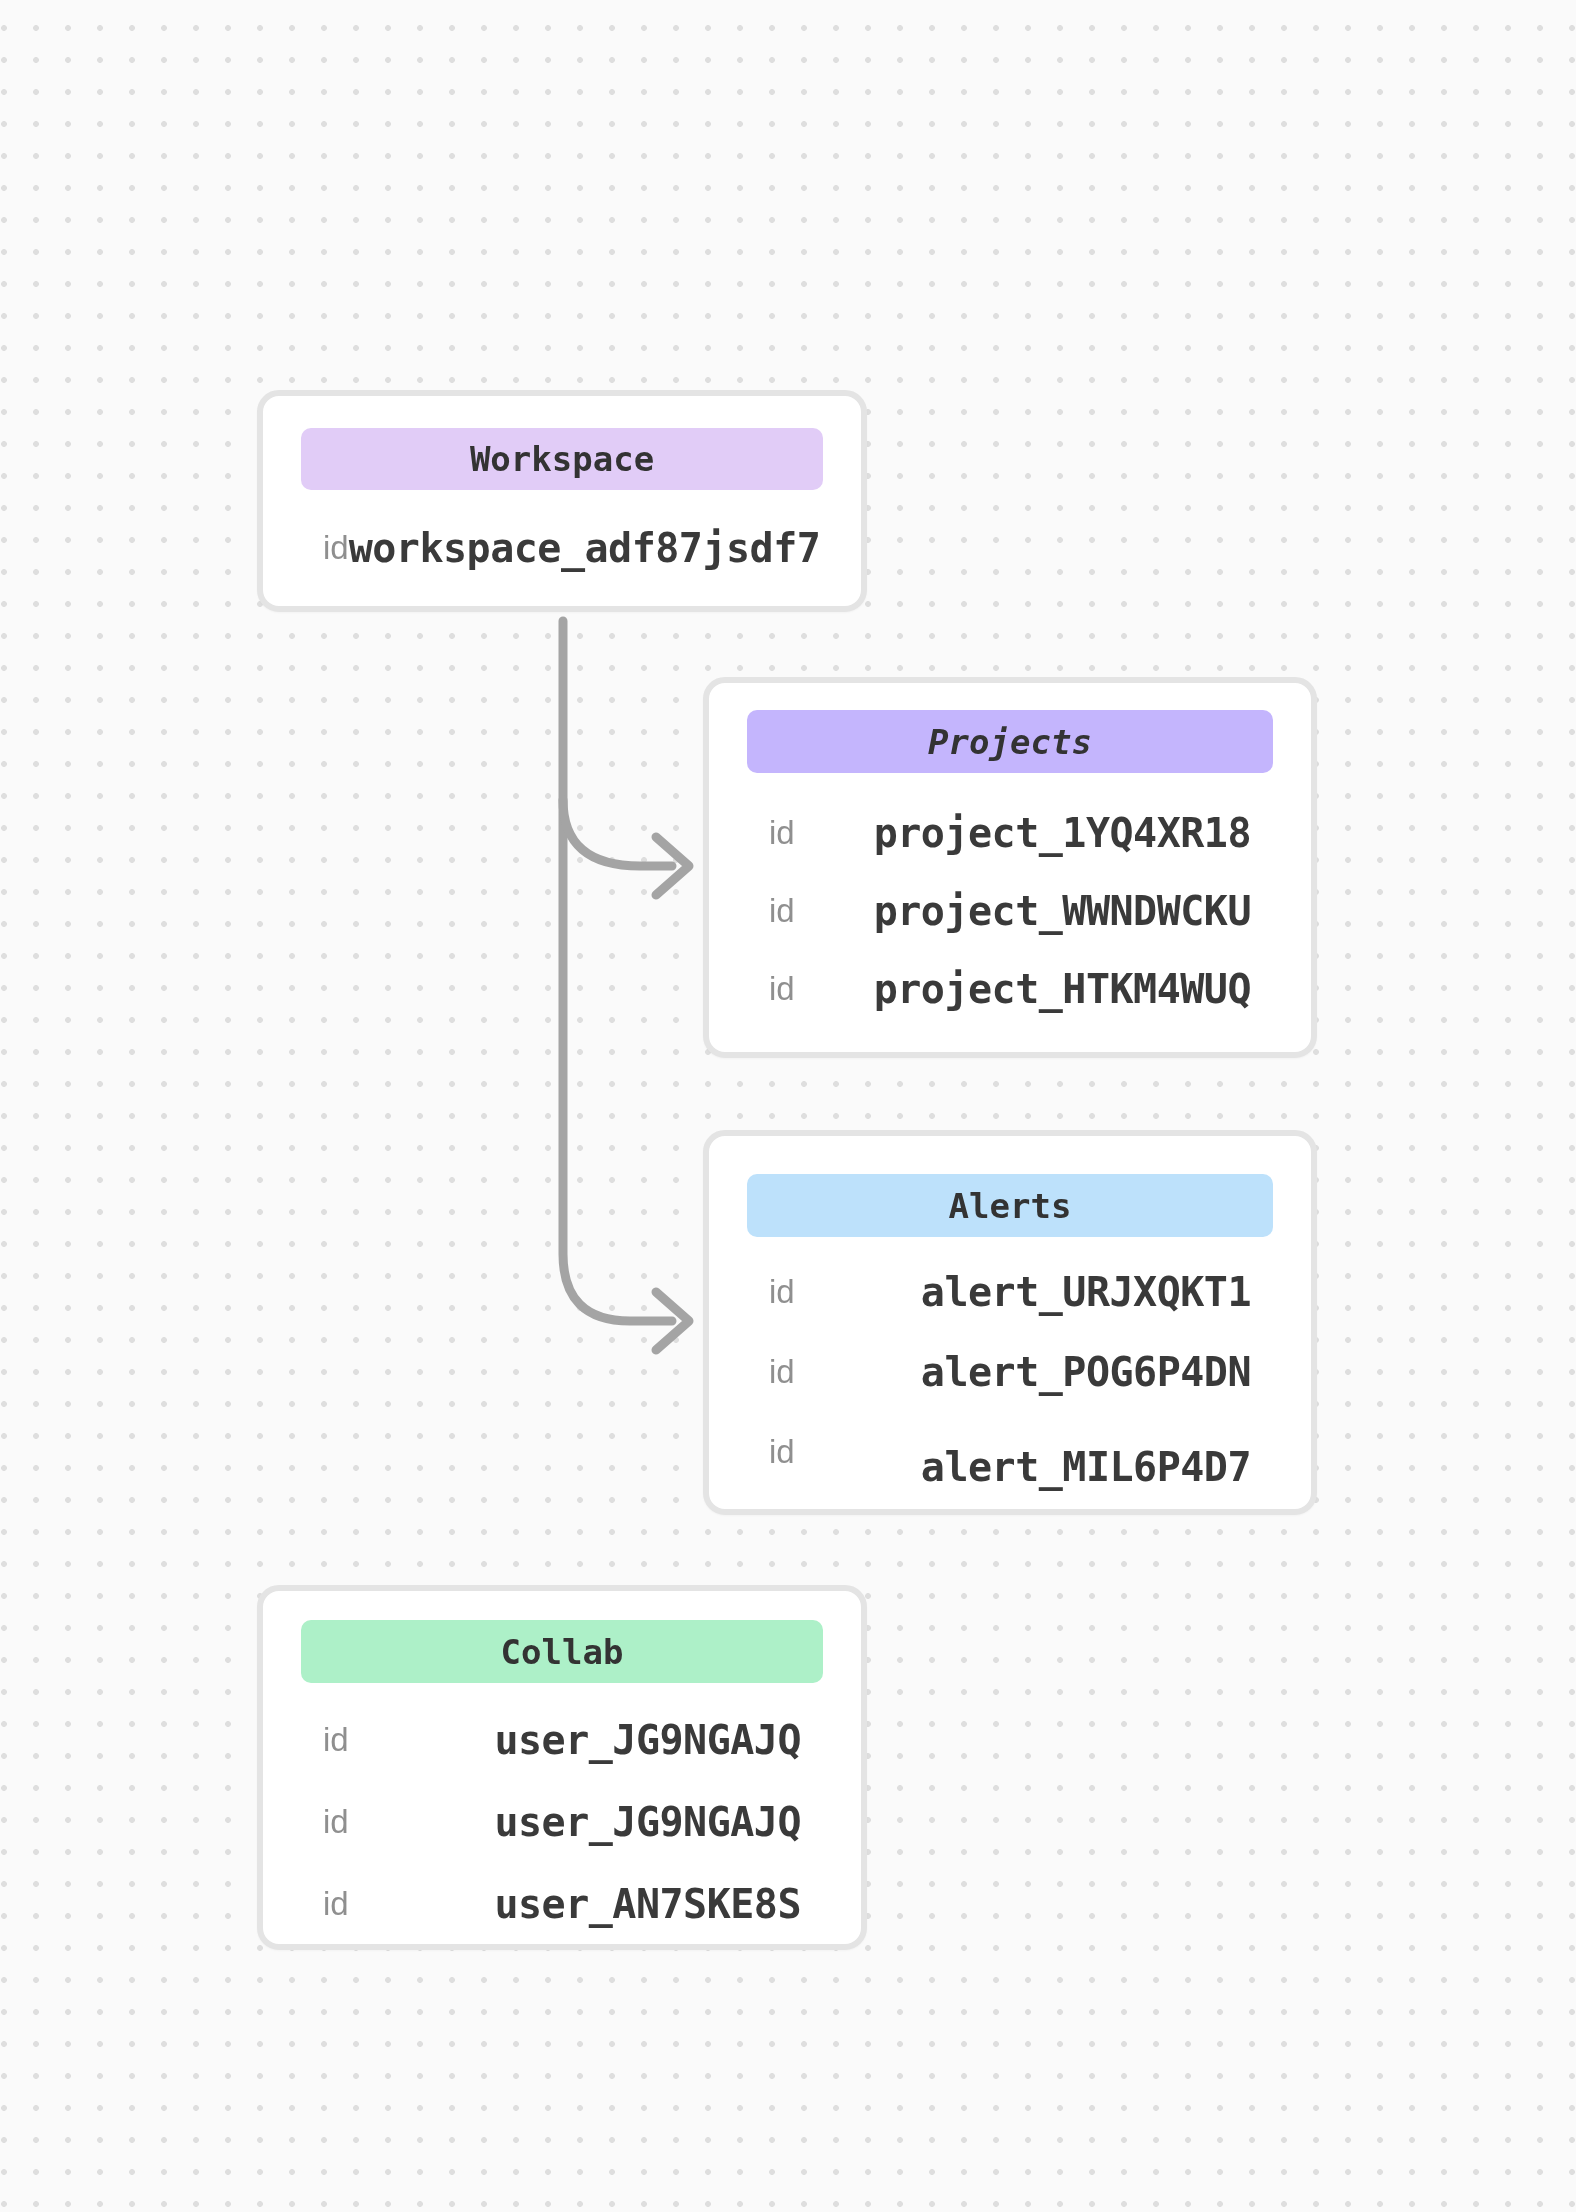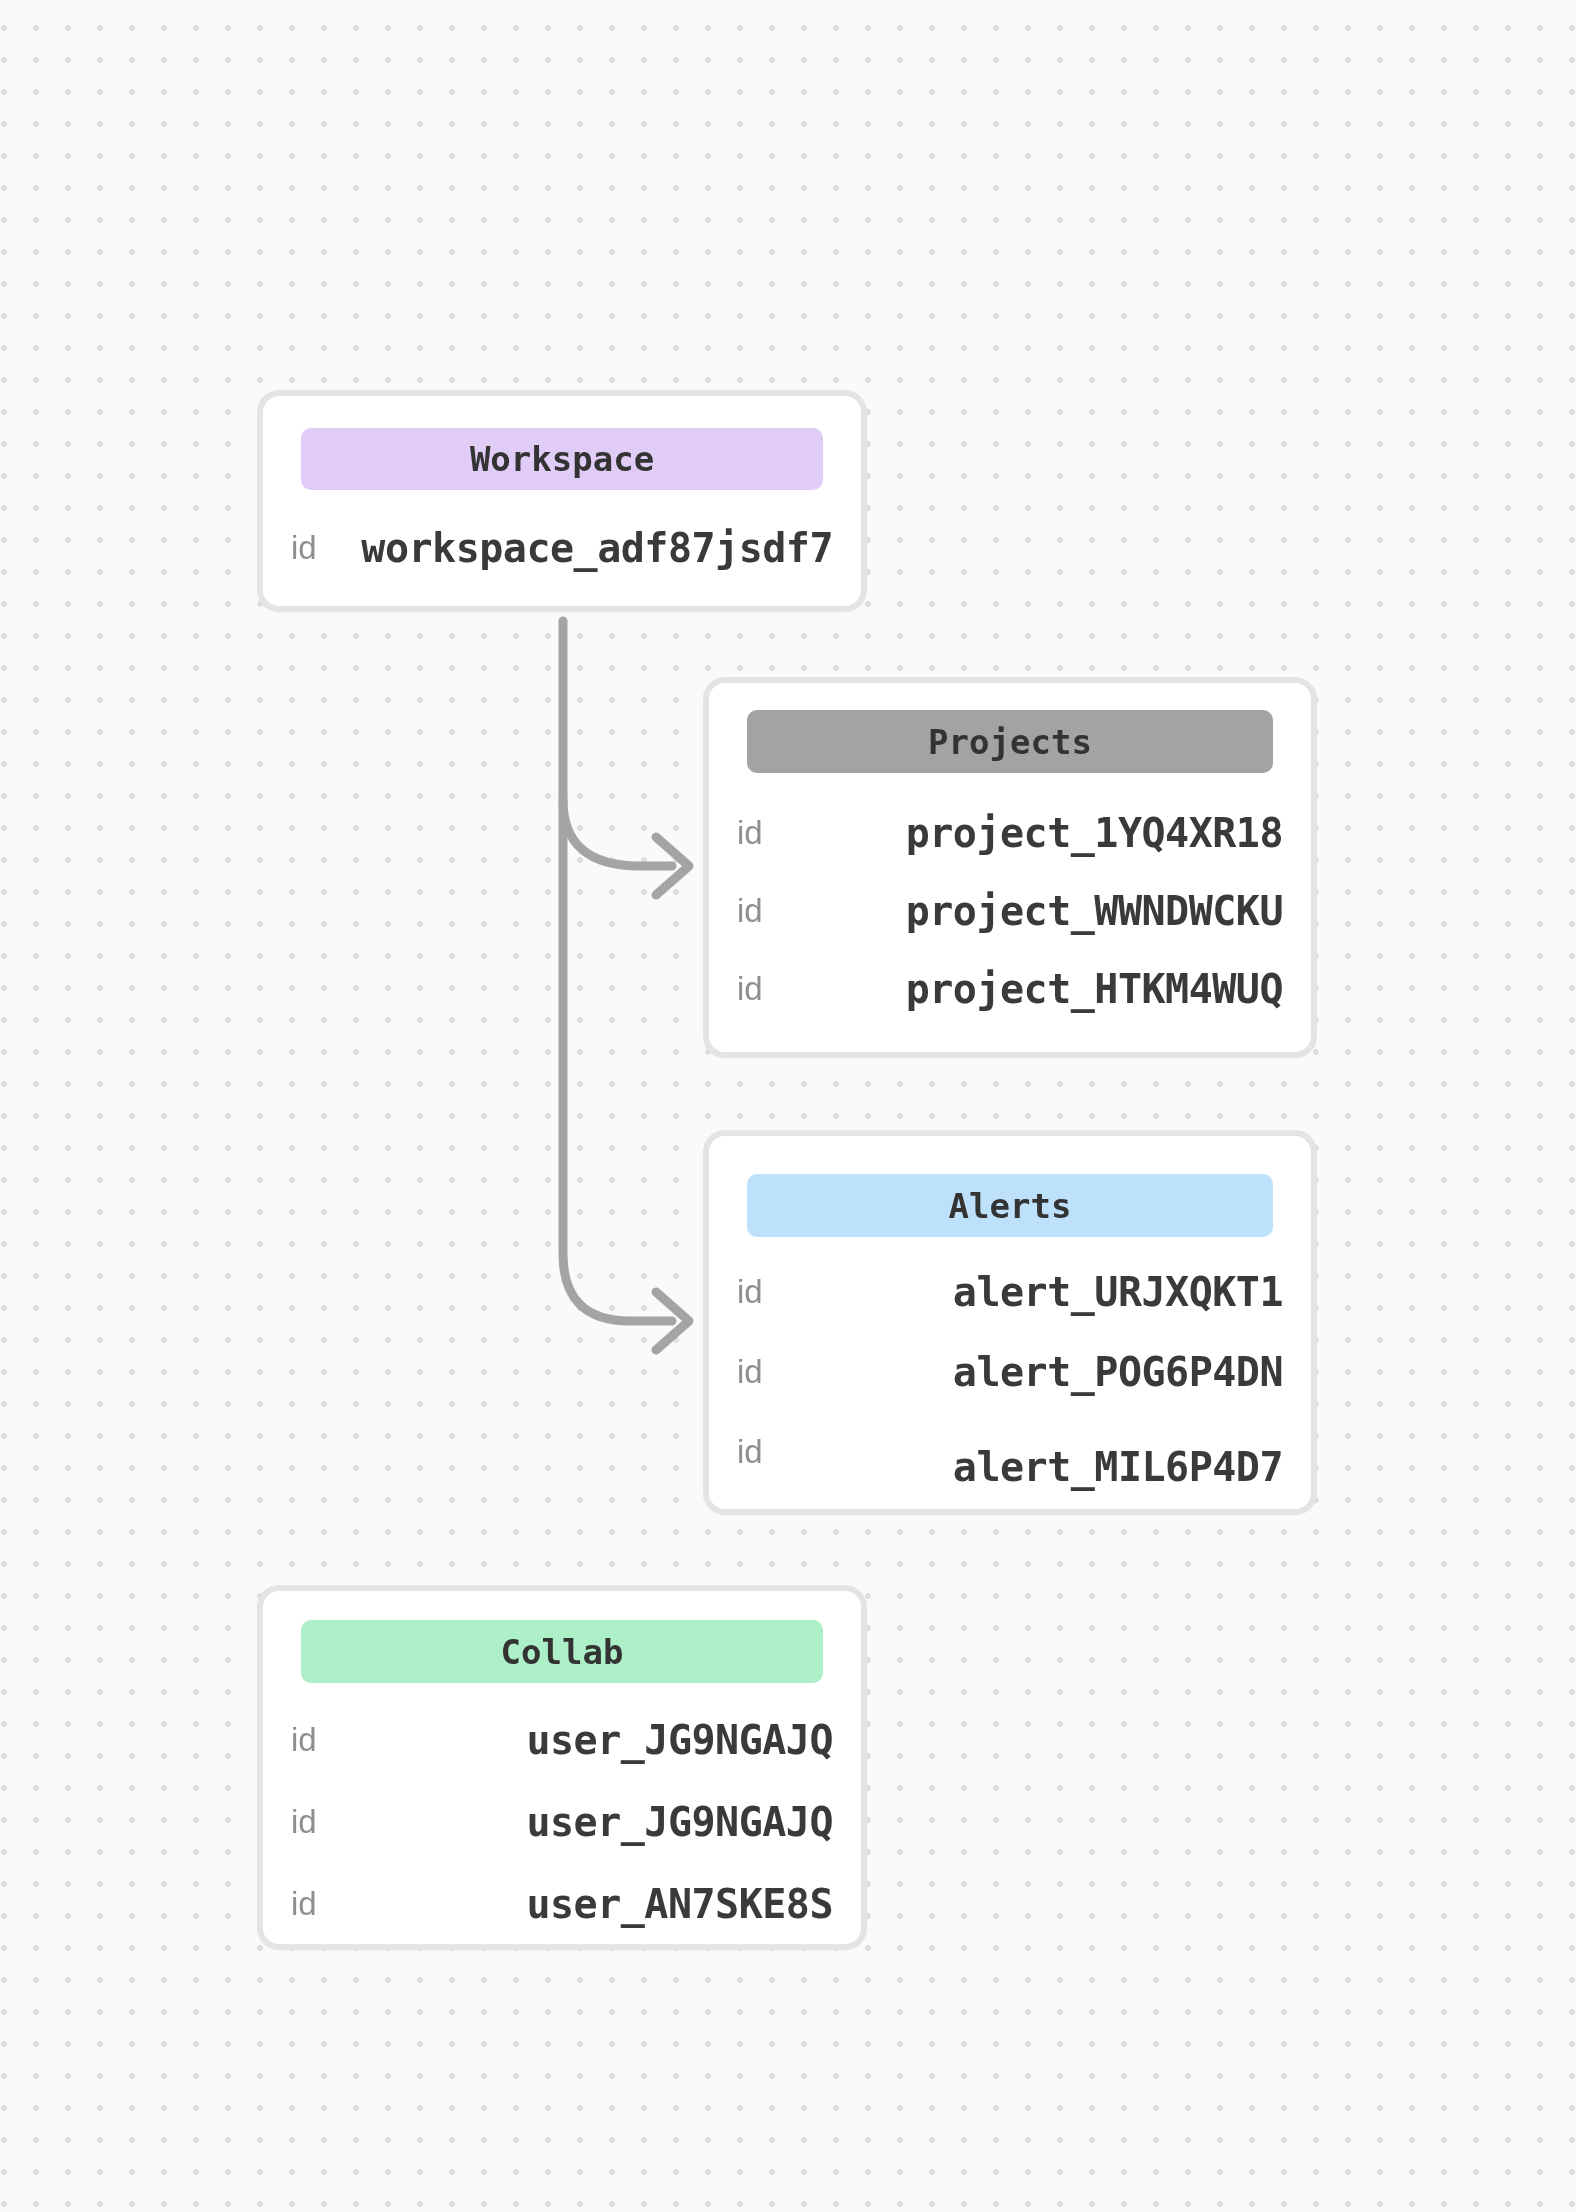--- a/index.html
+++ b/index.html
@@ -31,21 +31,21 @@
   .card-header{
     margin:0 38px;
     border-radius:10px;
     display:flex;align-items:center;justify-content:center;
     font-family:"DejaVu Sans Mono", monospace;
     font-weight:700;font-size:34px;color:#333333;text-align:center;
   }
   .rows{display:flex;flex-direction:column;}
   .row{
     display:flex;justify-content:space-between;align-items:center;
-    padding:0 28px;height:50px;
+    padding:0 60px;height:50px;
   }
   .row-label{
     font-family:"Liberation Sans","DejaVu Sans",sans-serif;
     font-size:33px;color:#8f8f8f;
   }
   .row-value{
     font-family:"DejaVu Sans Mono", monospace;
     font-weight:700;font-size:40px;color:#3a3a3a;
     letter-spacing:-0.5px;
   }
@@ -89,21 +89,21 @@
     </div>
     <div class="rows">
       <div class="row">
         <span class="row-label">id</span>
         <span class="row-value">workspace_adf87jsdf7</span>
       </div>
     </div>
   </div>
 
   <div class="card card-projects">
-    <div class="card-header" style="background: #a3a3a3;">
+    <div class="card-header" style="background: #c4b5fd; font-style: italic;">
       <span>Projects</span>
     </div>
     <div class="rows">
       <div class="row">
         <span class="row-label">id</span>
         <span class="row-value">project_1YQ4XR18</span>
       </div>
       <div class="row">
         <span class="row-label">id</span>
         <span class="row-value">project_WWNDWCKU</span>

